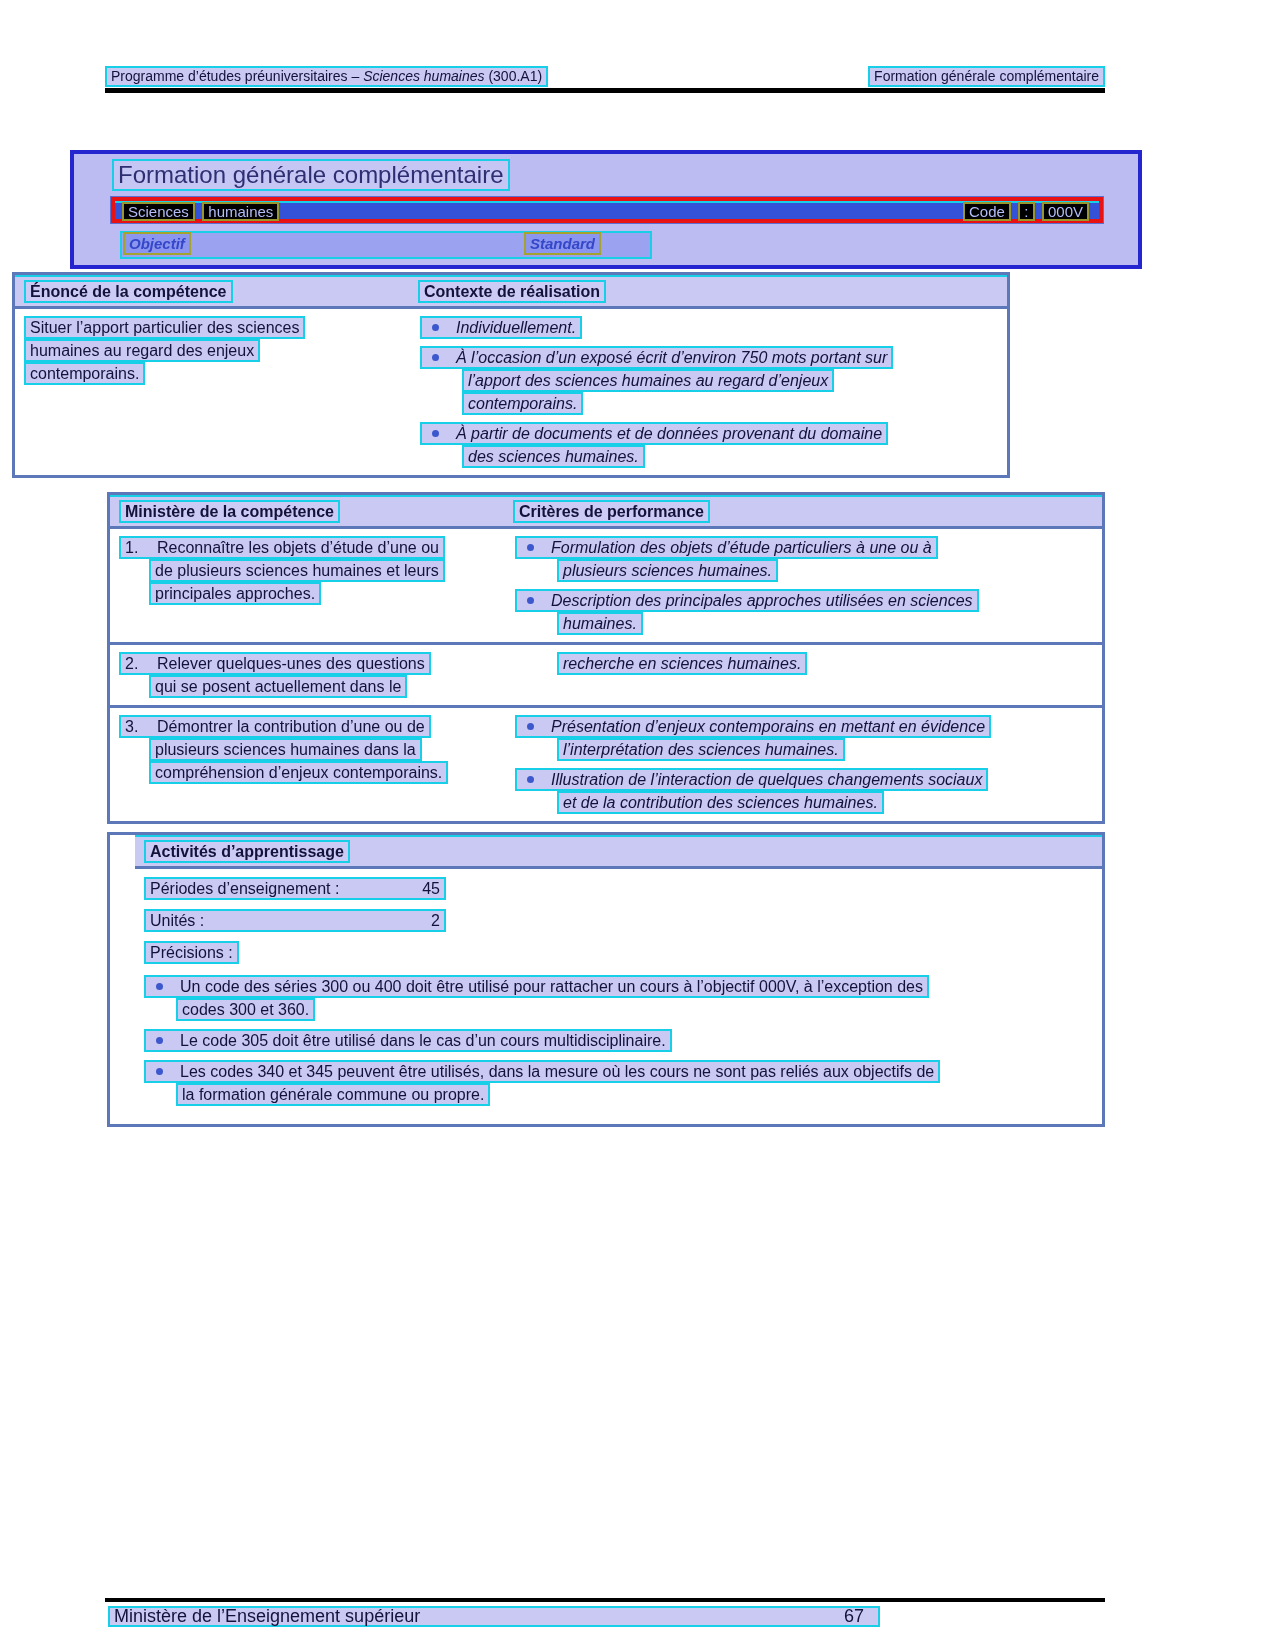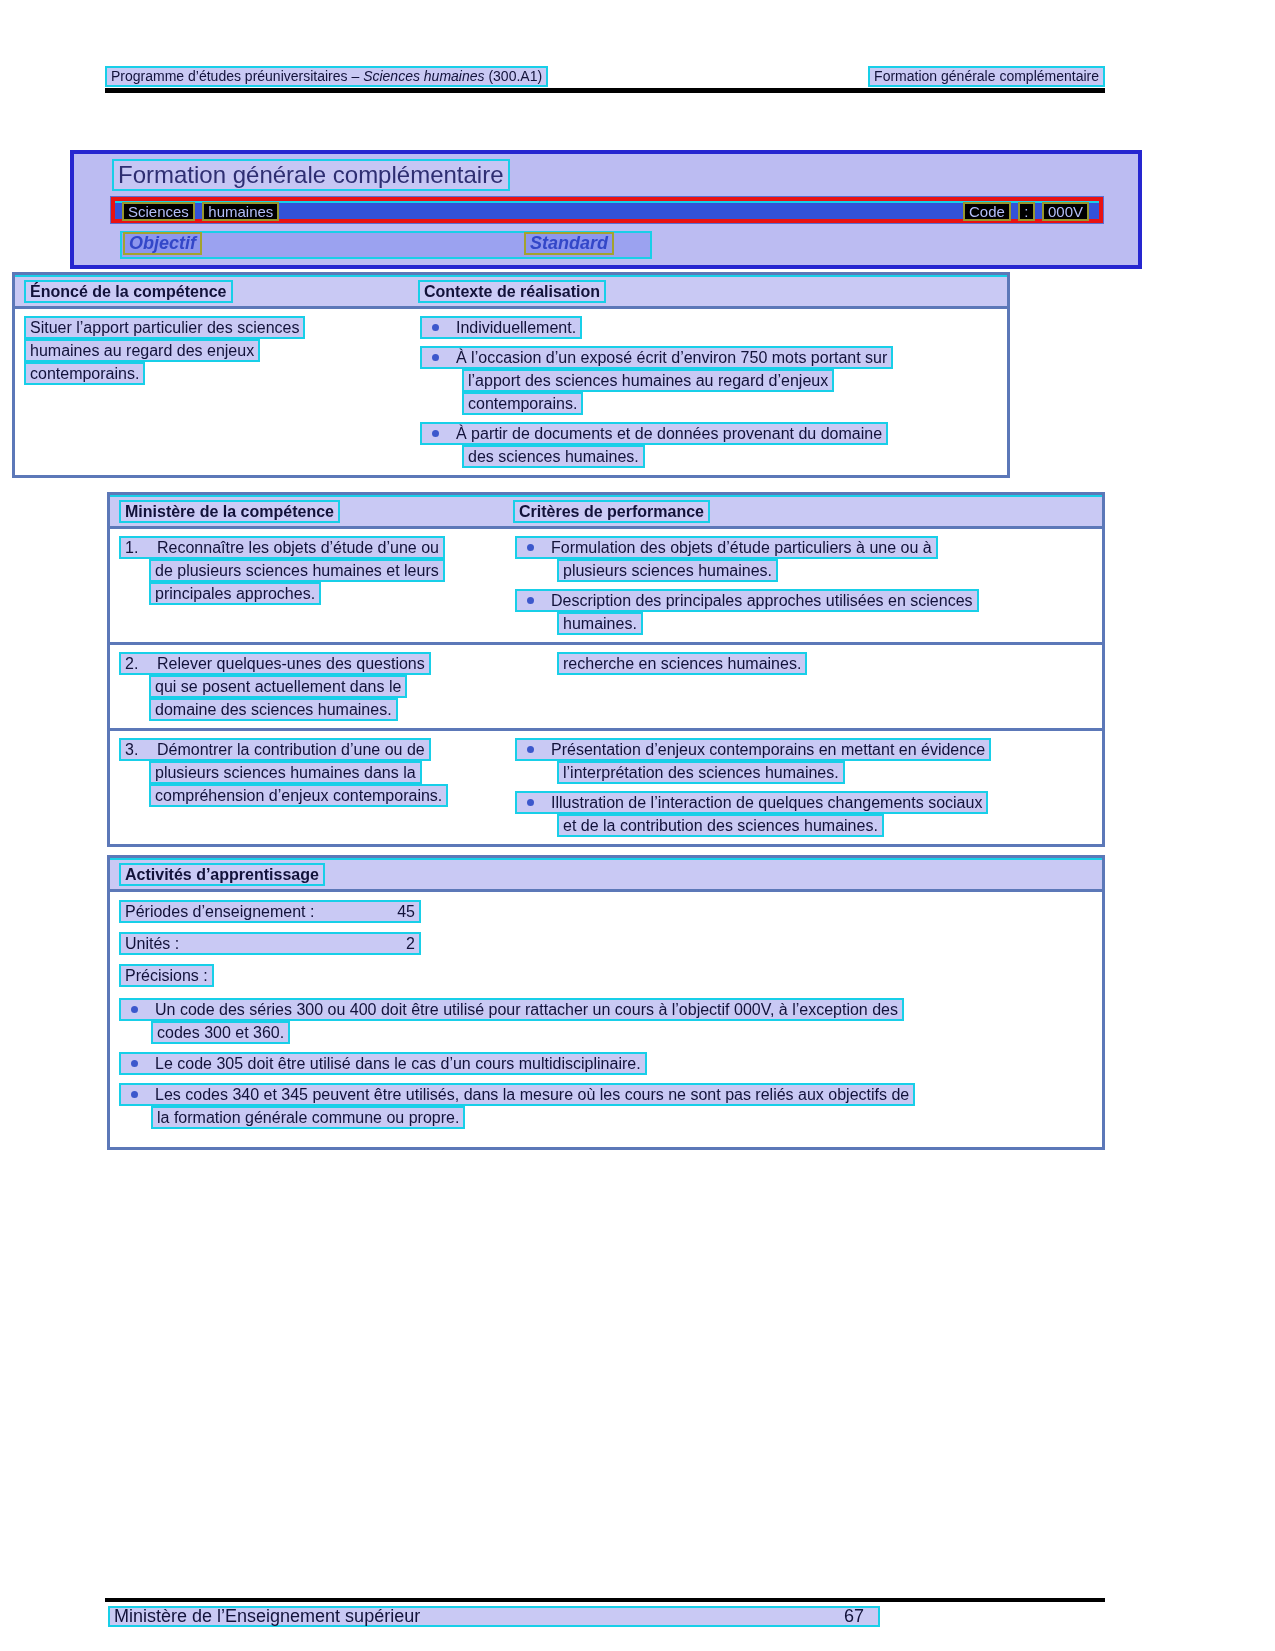--- a/index.html
+++ b/index.html
@@ -38,35 +38,35 @@
     display:inline-block;border:2px solid #97972e;background:#000000;color:#b3bdf8;
     font-size:15px;line-height:15px;padding:0 4px;margin-right:3px;
   }
   .objstd{margin:7px 0 0 46px;position:relative;height:28px;}
   .objstd-box{
     position:absolute;left:0;top:0;width:532px;height:28px;box-sizing:border-box;
     background:#9ba2f0;border:2px solid #18cfe8;
   }
   .word-ital{
     position:absolute;top:1px;display:inline-block;border:2px solid #a3a32e;background:#8d96ee;
-    font-weight:bold;font-style:italic;font-size:18px;line-height:19px;color:#3347c8;padding:0 4px;
+    font-weight:bold;font-style:italic;font-size:15px;line-height:19px;color:#3347c8;padding:0 4px;
   }
   .obj{left:3px;} .std{left:404px;}
   
   .tbl{margin-left:107px;width:998px;box-sizing:border-box;border:3px solid #5c78b8;background:#fff;}
-  .t1{margin-top:3px;margin-left:12px;} .t2{margin-top:14px;} .t3{margin-top:8px;}
+  .t1{margin-top:3px;margin-left:12px;} .t2{margin-top:14px;} .t3{margin-top:8px;padding-left:25px;}
   .thead{
     display:flex;background:#c9c9f4;border-bottom:3px solid #5c78b8;
     padding:3px 0 3px 9px;border-top:2px solid #18cfe8;
   }
   .thc1{width:394px;} .thc2{flex:1;}
   .thead .hl{background:#cbcbf6;}
   .tbody{display:flex;}
   .col-l{width:403px;box-sizing:border-box;padding:7px 0 7px 9px;}
-  .col-r{flex:1;box-sizing:border-box;padding:7px 0 7px 2px;}
+  .col-r{flex:1;box-sizing:border-box;padding:7px 0 7px 2px;font-style:italic;}
   .contL .hl{margin-left:30px;}
   .num{display:inline-block;width:32px;}
   .bullet{margin:0;} .bullet + .bullet{margin-top:7px;}
   .dot{
     display:inline-block;width:7px;height:7px;border-radius:50%;background:#3c58cc;
     margin:0 17px 2px 6px;vertical-align:middle;
   }
   .cont .hl{margin-left:42px;}
   .t2row{display:flex;} .t2row + .t2row{border-top:3px solid #5c78b8;}
   
@@ -169,21 +169,20 @@
           <div class="bl"><span class="hl"><span class="dot"></span><span>Description des principales approches utilisées en sciences</span></span></div>
           <div class="bl cont"><span class="hl">humaines.</span></div>
         </div>
       </div>
     </div>
 
     <div class="t2row">
       <div class="col-l">
         <div class="bl"><span class="hl"><span class="num">2.</span><span>Relever quelques-unes des questions</span></span></div>
         <div class="bl contL"><span class="hl">qui se posent actuellement dans le</span></div>
-        <div class="bl contL"><span class="hl">domaine des sciences humaines.</span></div>
       </div>
       <div class="col-r">
         <div class="bullet">
           <div class="bl cont"><span class="hl">recherche en sciences humaines.</span></div>
         </div>
       </div>
     </div>
 
     <div class="t2row">
       <div class="col-l">

